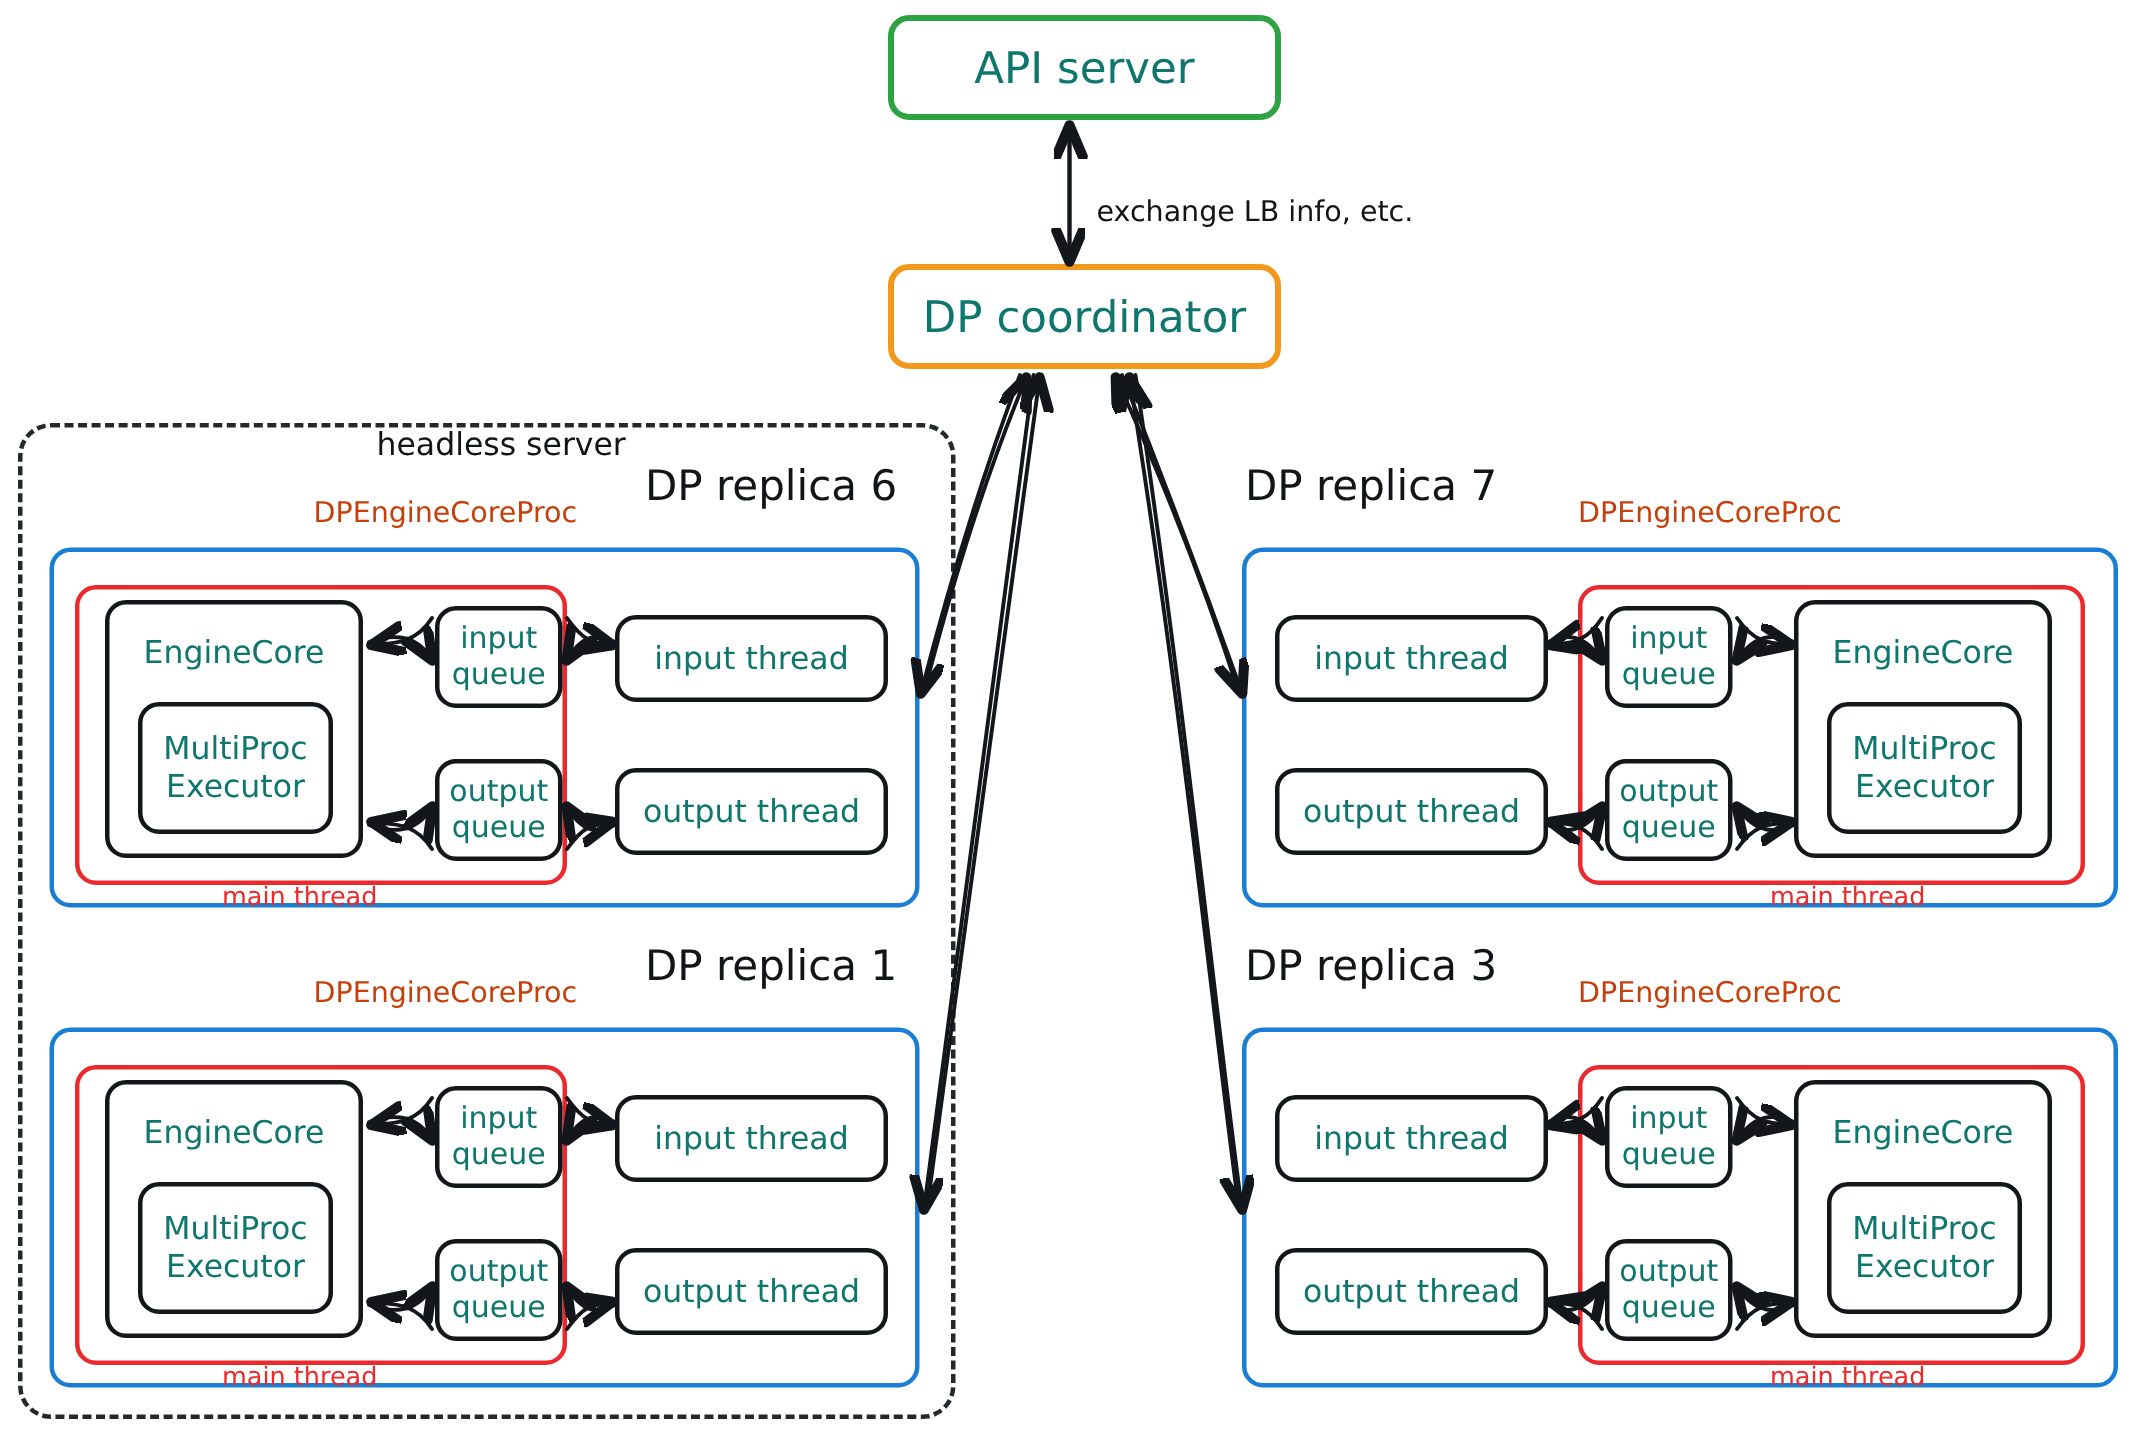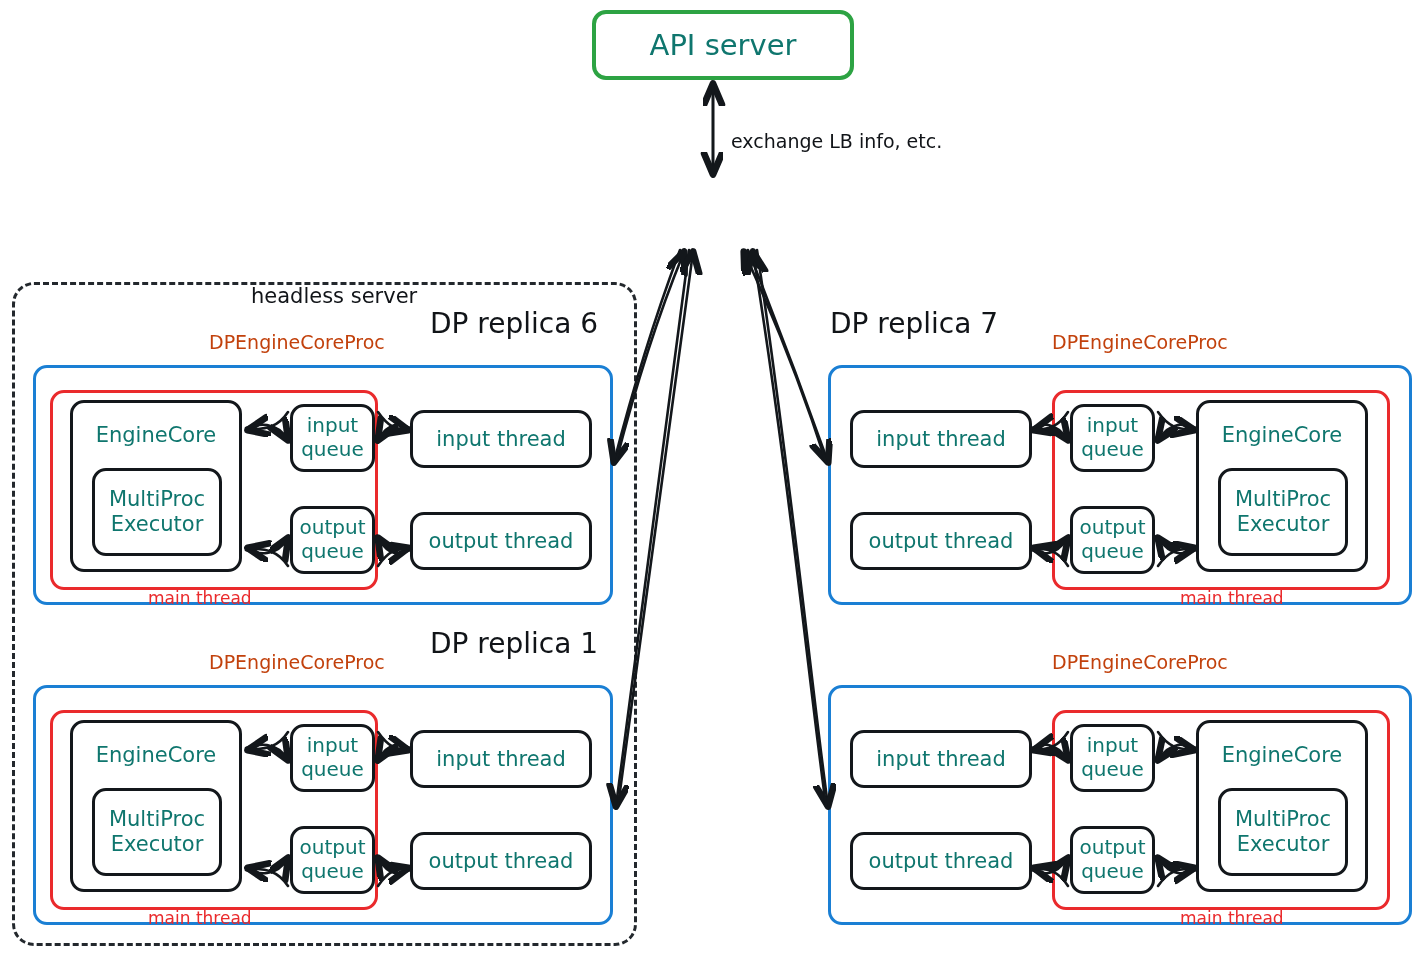--- a/index.html
+++ b/index.html
@@ -73,20 +73,23 @@
 </style>
 </head>
 <body>
 
 <div id="canvas">
 
   <div class="box green t-big" style="left:592px; top:10px; width:262px; height:70px;">
     <span>API server</span>
   </div>
 
+  <div class="box orange t-big" style="left:592px; top:176px; width:262px; height:70px;">
+    <span>DP coordinator</span>
+  </div>
 
   <div class="lbl t-edge" style="left:731px; top:130px;">exchange LB info, etc.</div>
 
   <div class="lbl t-head" style="left:251px; top:248px;">headless server</div>
 
   <div class="box dashed" style="left:12px; top:282px; width:625px; height:664px;"></div>
 
   <div class="lbl t-replica" style="left:430px; top:307px;">DP replica 6</div>
   <div class="lbl t-proc blue" style="left:209px; top:331px;">DPEngineCoreProc</div>
 
@@ -173,20 +176,21 @@
   </div>
 
   <div class="box black t-node" style="left:1196px; top:400px; width:172px; height:172px; align-items:flex-start; padding-top:20px;">
     <span>EngineCore</span>
   </div>
   <div class="box black t-node" style="left:1218px; top:468px; width:130px; height:88px; flex-direction:column;">
     <span>MultiProc</span>
     <span>Executor</span>
   </div>
 
+  <div class="lbl t-replica" style="left:830px; top:627px;">DP replica 3</div>
   <div class="lbl t-proc blue" style="left:1052px; top:651px;">DPEngineCoreProc</div>
 
   <div class="box blue" style="left:828px; top:685px; width:584px; height:240px;"></div>
   <div class="box red" style="left:1052px; top:710px; width:338px; height:200px;"></div>
   <div class="lbl t-thread red" style="left:1180px; top:908px;">main thread</div>
 
   <div class="box black t-node" style="left:850px; top:730px; width:182px; height:58px;">
     <span>input thread</span>
   </div>
   <div class="box black t-node" style="left:850px; top:832px; width:182px; height:58px;">

